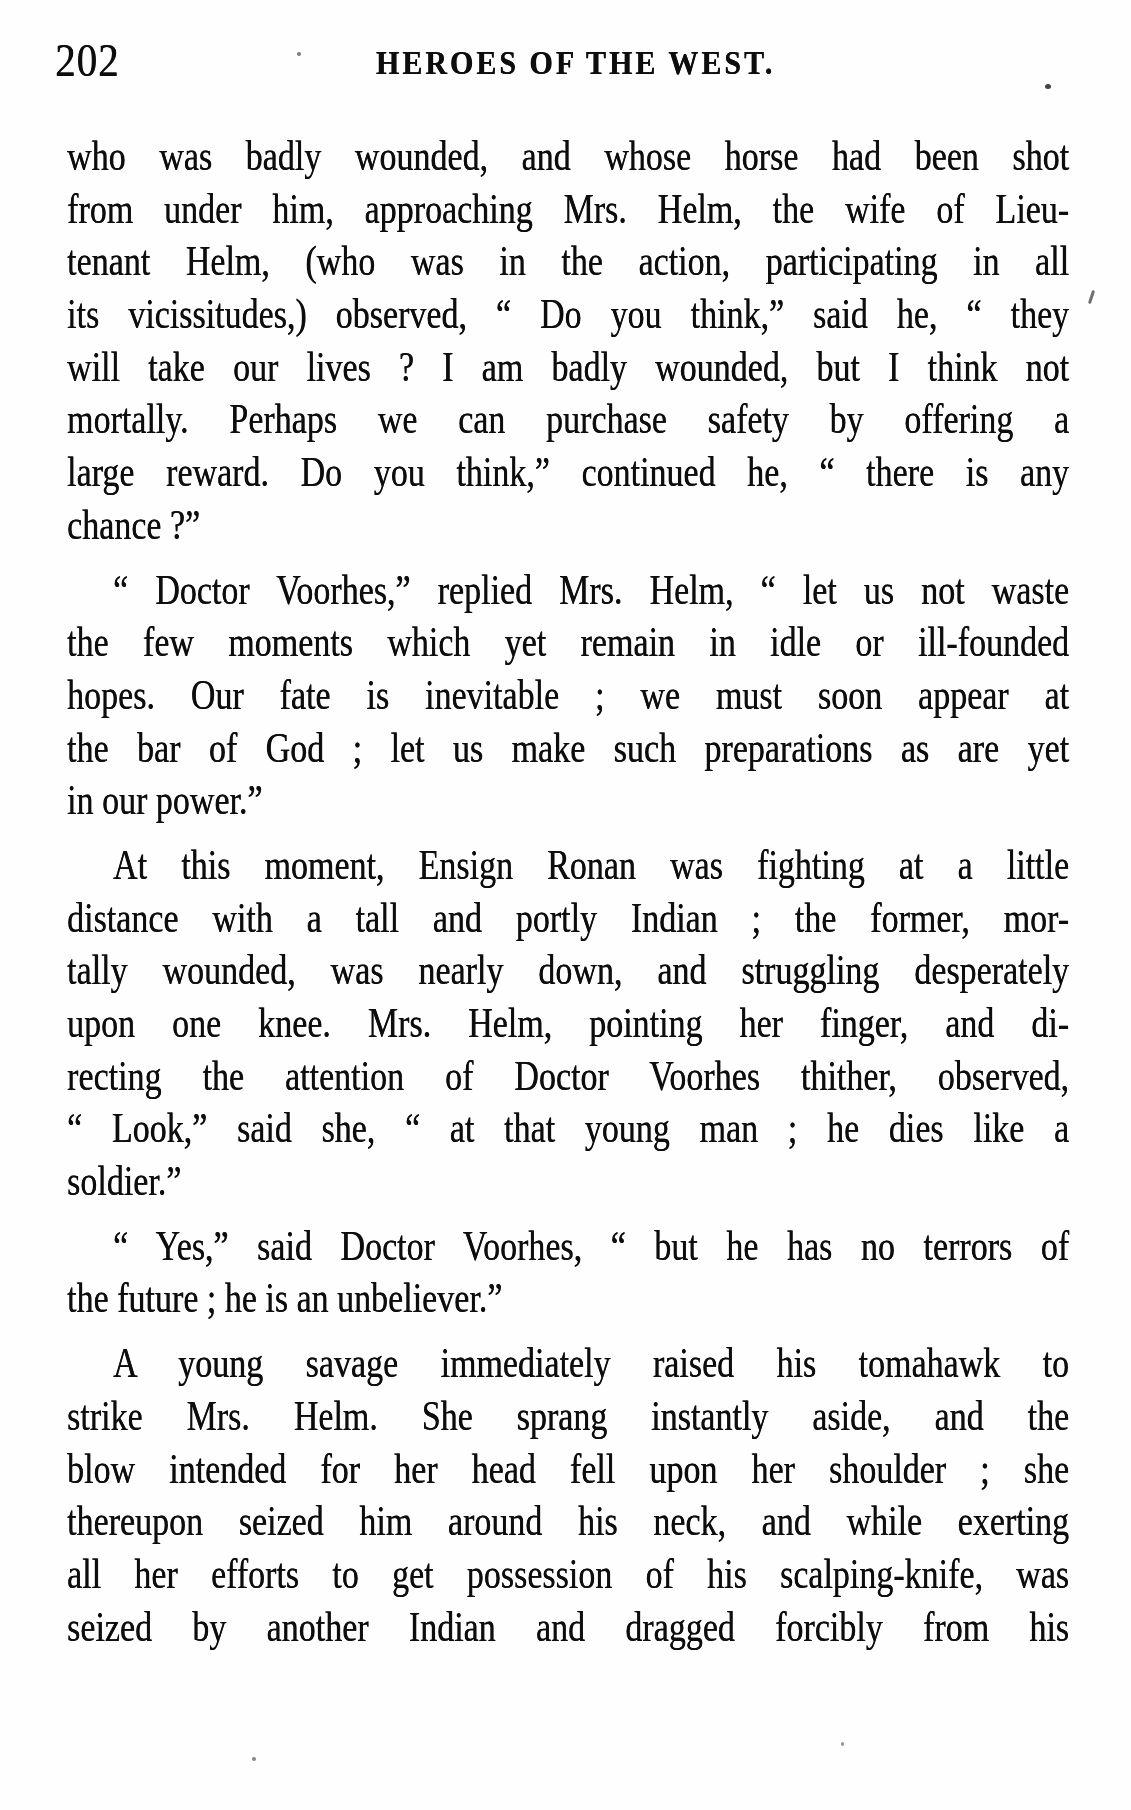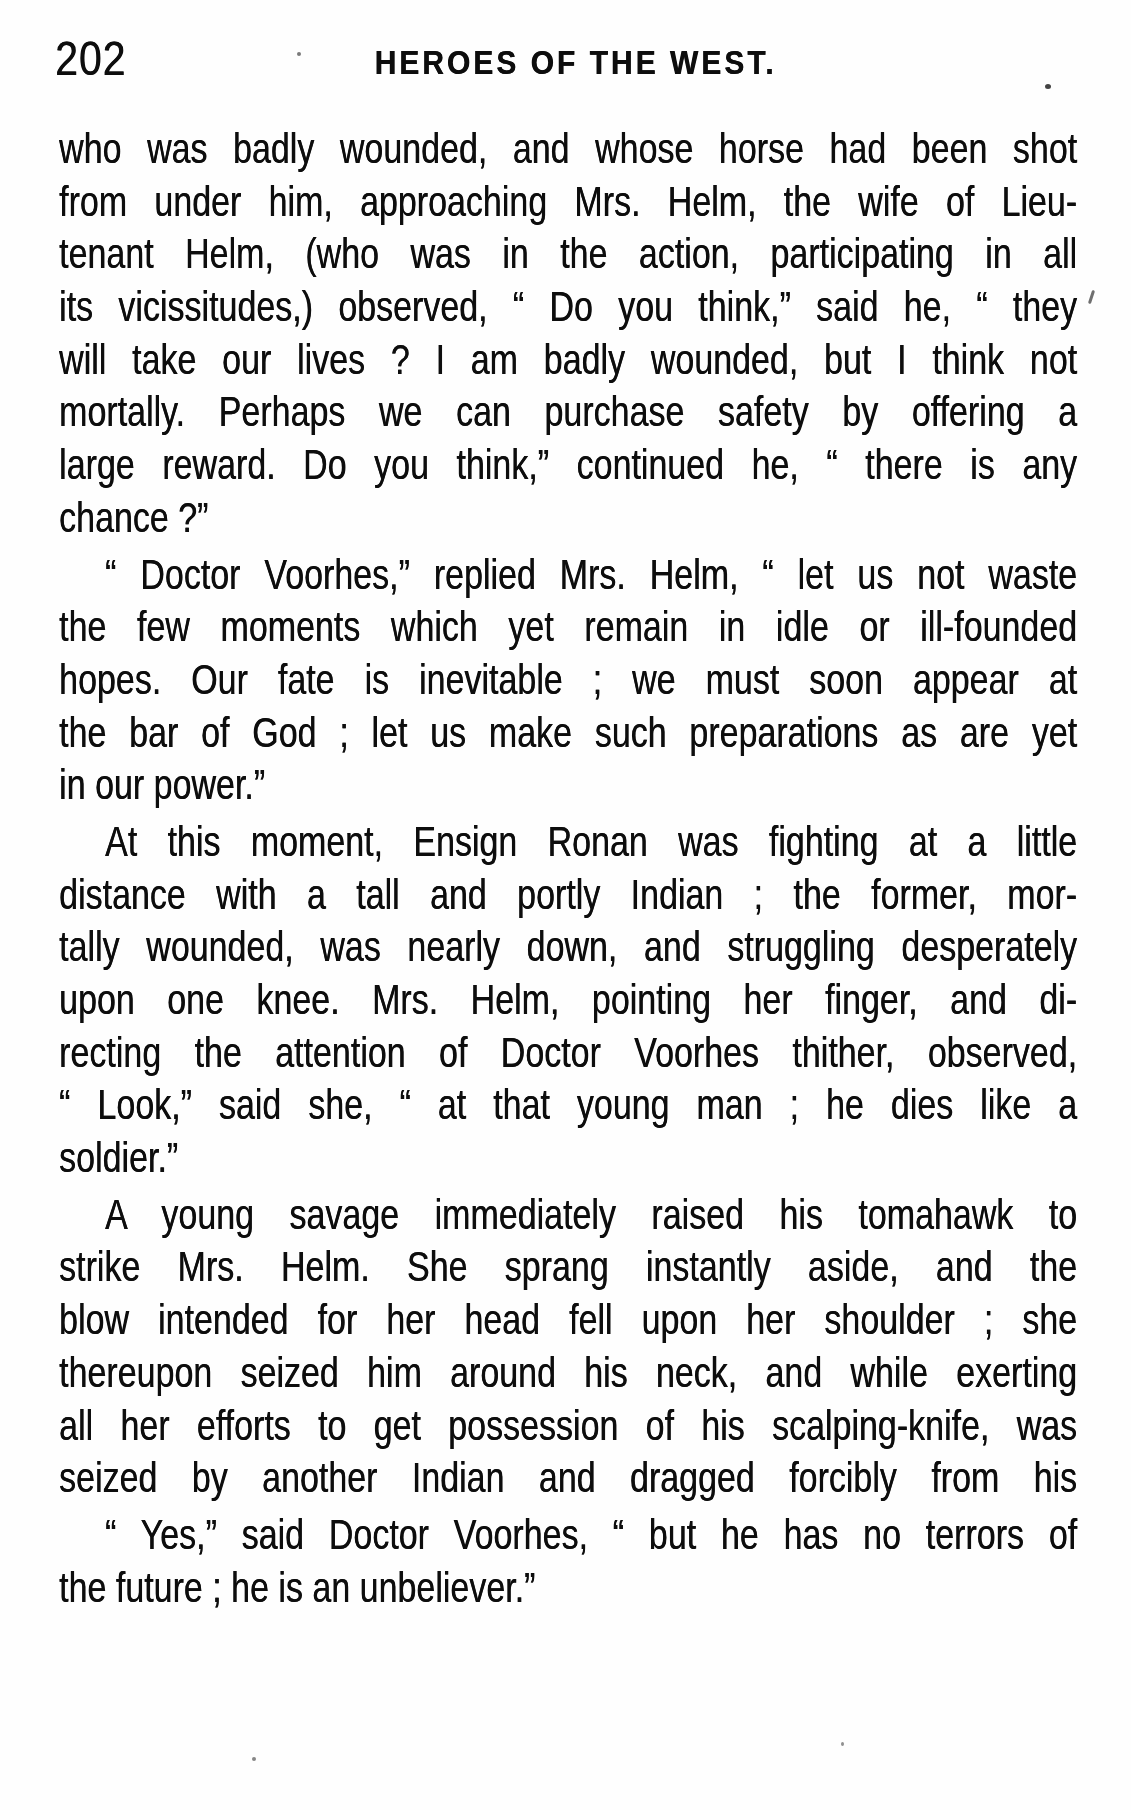--- a/index.html
+++ b/index.html
@@ -6,21 +6,21 @@
     margin: 0;
     padding: 0;
     background: #ffffff;
   }
   .page {
     position: relative;
     width: 1131px;
     height: 1810px;
     background: #fefefe;
     overflow: hidden;
-    font-family: Liberation Sans, sans-serif;
+    font-family: Liberation Serif, serif;
     color: #0d0d0d;
   }
   
   .running-head {
     position: absolute;
     top: 0;
     left: 0;
     width: 100%;
     height: 110px;
   }
@@ -46,21 +46,21 @@
     text-shadow: 0.4px 0 0 #111;
   }
   
   .body-text {
     position: absolute;
     top: 118px;
     left: 55px;
     width: 1026px;
   }
   .paragraph {
-    margin: 4px;
+    margin: 12px;
     padding: 0;
   }
   .line {
     height: 52.7px;
     line-height: 52.7px;
     font-size: 34px;
     text-align: justify;
     text-align-last: justify;
     transform: scaleY(1.27);
     transform-origin: center center;
@@ -119,30 +119,30 @@
       <div class="paragraph">
         <div class="line indent">At this moment, Ensign Ronan was fighting at a little</div>
         <div class="line">distance with a tall and portly Indian ; the former, mor-</div>
         <div class="line">tally wounded, was nearly down, and struggling desperately</div>
         <div class="line">upon one knee. Mrs. Helm, pointing her finger, and di-</div>
         <div class="line">recting the attention of Doctor Voorhes thither, observed,</div>
         <div class="line">“ Look,” said she, “ at that young man ; he dies like a</div>
         <div class="line para-end">soldier.”</div>
       </div>
       <div class="paragraph">
+        <div class="line indent">“ Yes,” said Doctor Voorhes, “ but he has no terrors of</div>
+        <div class="line para-end">the future ; he is an unbeliever.”</div>
+      </div>
+      <div class="paragraph">
         <div class="line indent">A young savage immediately raised his tomahawk to</div>
         <div class="line">strike Mrs. Helm. She sprang instantly aside, and the</div>
         <div class="line">blow intended for her head fell upon her shoulder ; she</div>
         <div class="line">thereupon seized him around his neck, and while exerting</div>
         <div class="line">all her efforts to get possession of his scalping-knife, was</div>
         <div class="line">seized by another Indian and dragged forcibly from his</div>
-      </div>
-      <div class="paragraph">
-        <div class="line indent">“ Yes,” said Doctor Voorhes, “ but he has no terrors of</div>
-        <div class="line para-end">the future ; he is an unbeliever.”</div>
       </div>
     </main>
 
   <div class="speck s1"></div>
   <div class="speck s2"></div>
   <div class="speck s3"></div>
   <div class="speck s4"></div>
   <div class="speck s5"></div>
 
 </div>

